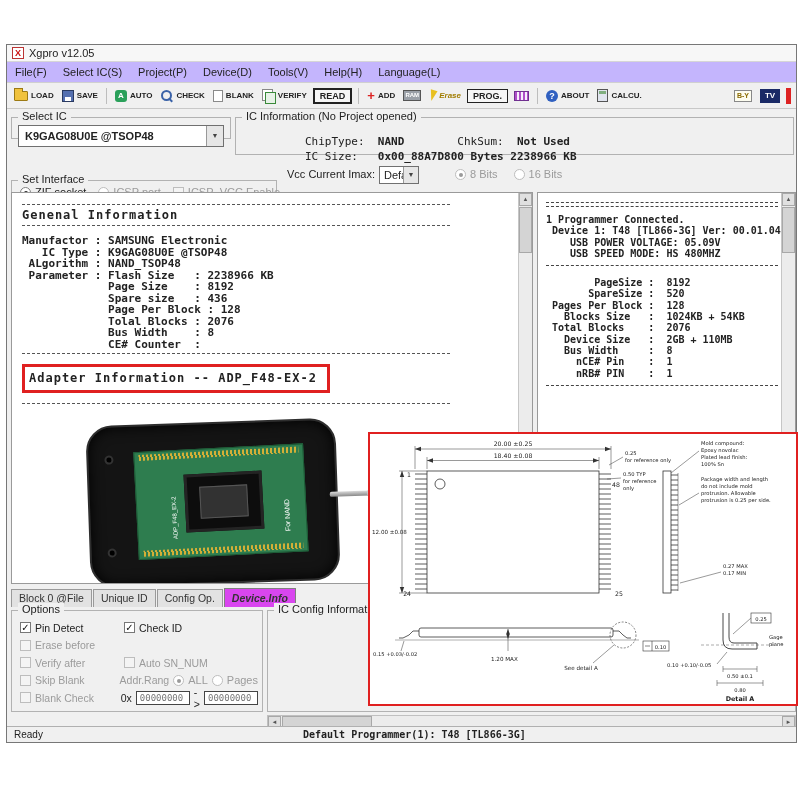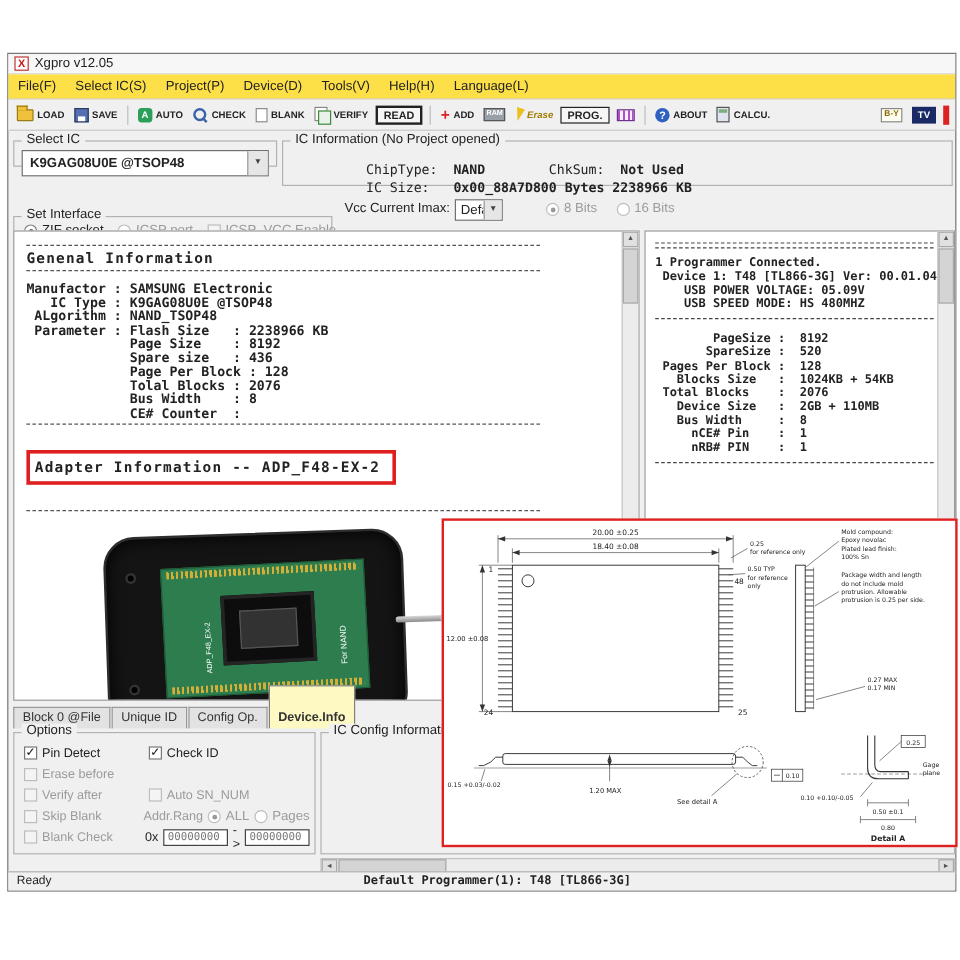--- a/index.html
+++ b/index.html
@@ -3,21 +3,21 @@
 <meta charset="utf-8">
 <style>
   *{margin:0;padding:0;box-sizing:border-box;}
   html,body{width:800px;height:800px;background:#fff;font-family:"Liberation Sans",sans-serif;color:#222;}
   .canvas{position:relative;width:800px;height:800px;background:#fff;overflow:hidden;}
   .app{position:absolute;left:6px;top:44px;width:791px;height:699px;background:#f0f0f0;border:1px solid #777;}
 
   
   .titlebar{height:17px;display:flex;align-items:center;gap:5px;padding-left:5px;background:#f7f7f7;border-bottom:1px solid #d6d6d6;font-size:11px;}
   .app-icon{width:12px;height:12px;background:#fff;border:1px solid #b33;color:#c11;font:bold 9px/11px "Liberation Sans",sans-serif;text-align:center;}
-  .menubar{height:21px;display:flex;align-items:center;font-size:11px;border-bottom:1px solid #d0d0d0;background:#fde047;}
+  .menubar{height:21px;display:flex;align-items:center;font-size:11px;border-bottom:1px solid #d0d0d0;background:#c4b5fd;}
   .mi{padding:2px 8px;cursor:default;}
   .toolbar{height:26px;display:flex;align-items:center;gap:4px;padding:0 5px;border-bottom:1px solid #c8c8c8;background:#f0f0f0;}
   .tbtn{display:flex;align-items:center;gap:3px;font-size:8px;font-weight:bold;color:#222;padding:1px 2px;white-space:nowrap;}
   .tsep{width:1px;height:16px;background:#bdbdbd;margin:0 2px;}
   .tspacer{flex:1;}
   .ico{display:inline-block;position:relative;}
   .ico-folder{width:14px;height:10px;background:#f0c23c;border:1px solid #9c7a14;border-radius:1px;}
   .ico-folder::before{content:"";position:absolute;top:-4px;left:-1px;width:7px;height:3px;background:#f0c23c;border:1px solid #9c7a14;border-bottom:none;}
   .ico-floppy{width:12px;height:12px;background:#5570b0;border:1px solid #2a3a60;}
   .ico-floppy::after{content:"";position:absolute;left:2px;top:6px;width:6px;height:4px;background:#fff;}
@@ -72,21 +72,21 @@
   .hscroll{position:absolute;height:13px;background:#ececec;border:1px solid #c0c0c0;}
   .hscroll .sa{position:absolute;top:0;width:13px;height:11px;background:#e0e0e0;border:1px solid #a8a8a8;font-size:6px;line-height:10px;text-align:center;color:#555;}
   .hscroll .sa.lf{left:0;} .hscroll .sa.rt{right:0;}
   .hscroll .thumb{position:absolute;left:14px;top:0;width:90px;height:11px;background:#d4d4d4;border:1px solid #a8a8a8;}
 
   
   .gi{padding:8px 0 0 10px;}
   .gi-title{font:bold 12px "DejaVu Sans Mono",monospace;letter-spacing:1px;margin:2px 0;}
   .gi-line{font:bold 11px/11.5px "DejaVu Sans Mono",monospace;white-space:pre;}
   .gi .dashrule{width:428px;}
-  .redbox{display:inline-block;border:3px solid #e02020;padding:4px 10px 5px 4px;margin:18px 0;background:#fff;}
+  .redbox{display:inline-block;border:3px solid #e02020;padding:4px 10px 5px 4px;margin:7px 0;background:#fff;}
   .redbox .gi-title{margin:0;}
 
   
   .photo{position:relative;width:256px;height:176px;margin:12px 0 0 66px;}
   .dev{position:absolute;left:0;top:6px;width:250px;height:162px;background:#141414;border:2px solid #2e2e2e;border-radius:26px;transform:rotate(-2deg);box-shadow:inset 0 0 14px #000;}
   .hole{position:absolute;width:9px;height:9px;border-radius:50%;background:#000;border:2px solid #333;}
   .pcb{position:absolute;left:46px;top:24px;width:170px;height:108px;background:#2e7d4f;border:1px solid #1d5a36;transform:rotate(-1deg);}
   .pcb::before{content:"";position:absolute;left:4px;right:4px;top:2px;height:6px;background:repeating-linear-gradient(90deg,#d4af37 0 2px,#2e7d4f 2px 4px);}
   .pcb::after{content:"";position:absolute;left:4px;right:4px;bottom:2px;height:6px;background:repeating-linear-gradient(90deg,#d4af37 0 2px,#2e7d4f 2px 4px);}
   .socket{position:absolute;left:48px;top:24px;width:78px;height:58px;background:#0d0d0d;border:3px solid #242424;}
@@ -97,21 +97,21 @@
   .lever::after{content:"";position:absolute;right:-4px;top:-2px;width:9px;height:9px;border-radius:50%;background:radial-gradient(circle at 35% 35%,#eee,#777);}
 
   
   .rp{padding:6px 4px 0 8px;}
   .rp-line{font:600 10px/11.3px "DejaVu Sans Mono",monospace;white-space:pre;}
   .rp .dashrule{width:232px;border-top-style:dashed;border-color:#444;}
 
   
   .tabs{position:absolute;left:4px;top:543px;display:flex;align-items:flex-end;height:19px;}
   .tab{border:1px solid #9a9a9a;border-bottom:none;background:#e2e2e2;font-size:10.5px;padding:2px 7px 3px;margin-right:1px;color:#333;}
-  .tab.active{background:#fef9c3;font-weight:bold;padding-top:20px;border-color:#808080;}
+  .tab.active{background:#d946ef;font-weight:bold;padding-top:3px;border-color:#808080;font-style:italic;}
 
   
   .orow{display:flex;align-items:center;height:17.5px;}
   .oc1{display:flex;align-items:center;gap:4px;width:104px;font-size:10.5px;}
   .oc2{display:flex;align-items:center;gap:4px;font-size:10.5px;}
   .hexin{width:54px;height:14px;border:1px solid #444;background:#fff;color:#777;font:9px "DejaVu Sans Mono",monospace;padding:0 3px;}
 
   
   .diagram-panel{position:absolute;left:361px;top:387px;width:430px;height:274px;background:#fff;border:2px solid #e02020;z-index:30;}
   .diagram-panel svg{display:block;margin:1px;}

